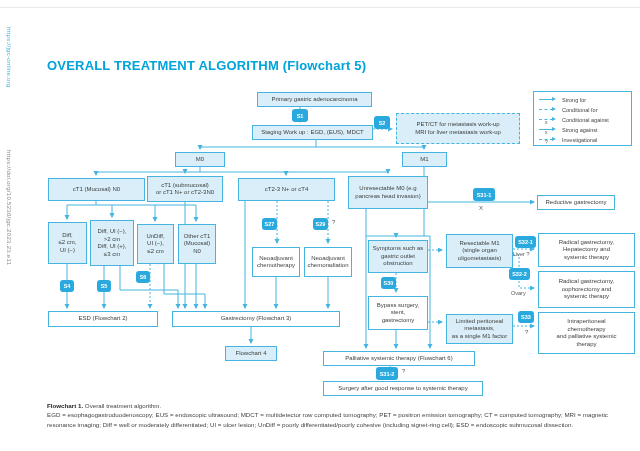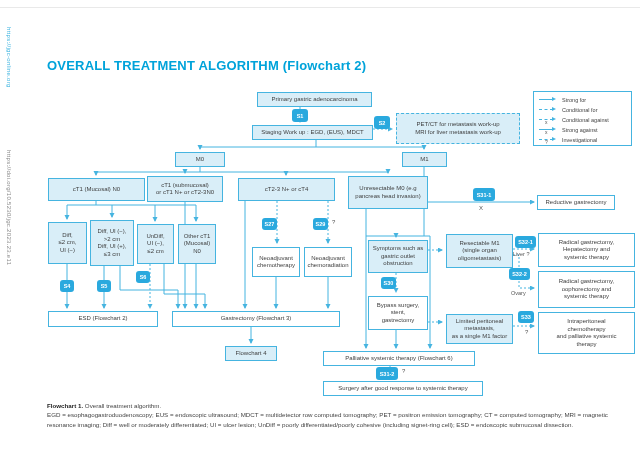--- a/index.html
+++ b/index.html
@@ -44,21 +44,21 @@
 </style>
 </head>
 <body>
 
 <div id="page">
   <div class="toprule"></div>
 
   <div class="vtext site">https://jgc-online.org</div>
   <div class="vtext doi">https://doi.org/10.5230/jgc.2023.23.e11</div>
 
-  <div class="title">OVERALL TREATMENT ALGORITHM (Flowchart 2)</div>
+  <div class="title">OVERALL TREATMENT ALGORITHM (Flowchart 5)</div>
 
   <svg class="wires" width="640" height="451" viewBox="0 0 640 451">
     <defs>
       <marker id="ah" markerWidth="7" markerHeight="7" refX="4" refY="2.5" orient="auto" markerUnits="userSpaceOnUse">
         <path d="M0,0 L5,2.5 L0,5 Z" fill="#45b4e0"></path>
       </marker>
     </defs>
     <g stroke="#45b4e0" stroke-width="1" fill="none">
       <path d="M300,106 V122" marker-end="url(#ah)"></path>
       <path d="M316,140 V147 M200,147 H424"></path>

